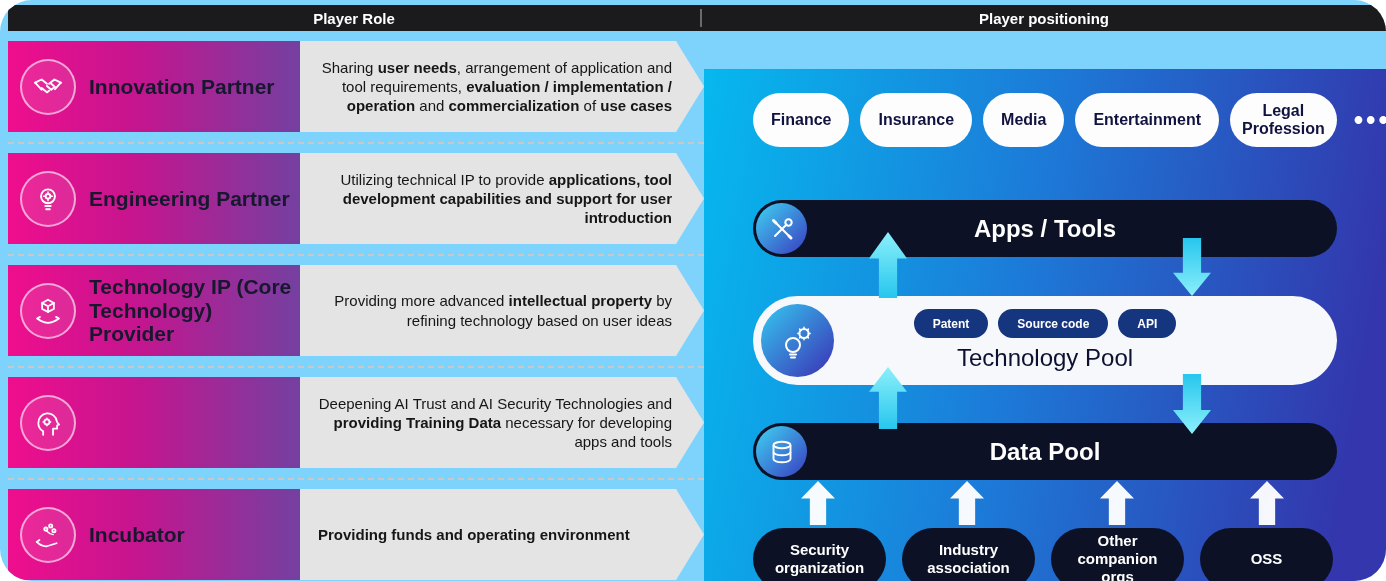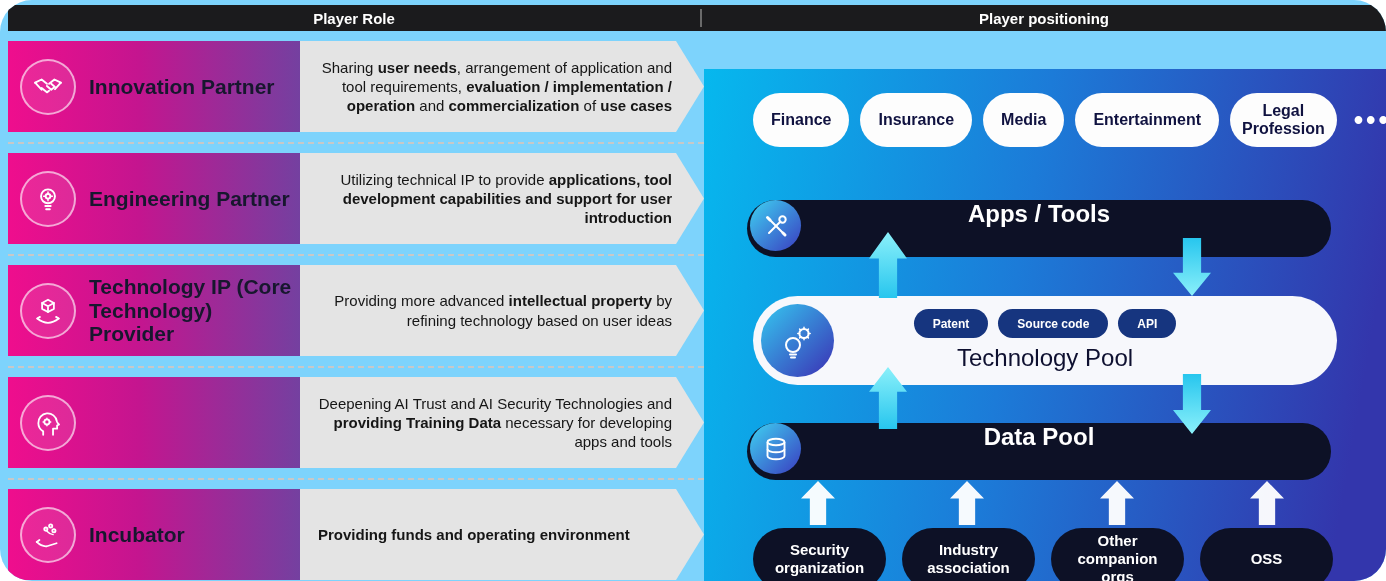--- a/index.html
+++ b/index.html
@@ -31,21 +31,21 @@
   
   .panel { position: absolute; top: 41px; left: 704px; width: 682px; height: 540px;
     background: linear-gradient(100deg, #06b8ee 0%, #1c7bd8 45%, #3336ac 92%); margin-top: 28px; }
 
   .industries { position: absolute; top: 23px; left: 49px; height: 56px; display: flex; gap: 11px; align-items: center; }
   .chip { background: #fdfdfd; border-radius: 28px; height: 54px; display: flex; align-items: center; justify-content: center;
     padding: 0 18px; font-weight: bold; font-size: 16px; color: #101240; text-align: center; line-height: 1.12; }
   .chip-narrow { padding: 0 12px; max-width: 128px; }
   .dots { color: #fff; font-size: 27px; font-weight: bold; letter-spacing: 3px; margin-left: 6px; line-height: 1; }
 
-  .bar { position: absolute; left: 43px; width: 584px; display: flex; align-items: flex-start; }
+  .bar { position: absolute; left: 49px; width: 584px; display: flex; align-items: center; }
   .bar-dark { background: #0d1126; height: 57px; border-radius: 29px; }
   .bar-apps { top: 131px; }
   .bar-data { top: 354px; }
   .bar-icon { width: 51px; height: 51px; border-radius: 50%; background: linear-gradient(135deg, #3ed3f2 0%, #3a3cc0 100%);
     margin-left: 3px; display: flex; align-items: center; justify-content: center; flex-shrink: 0; z-index: 2; }
   .bar-label { position: absolute; left: 0; right: 0; text-align: center; color: #fff; font-weight: bold; font-size: 24px; }
 
   .tech-pool { position: absolute; top: 227px; left: 49px; width: 584px; height: 89px; background: #f7f8fc; border-radius: 45px;
     display: flex; align-items: center; }
   .tech-icon { width: 73px; height: 73px; border-radius: 50%; background: linear-gradient(135deg, #35c8f0 0%, #3b2fb4 100%);

